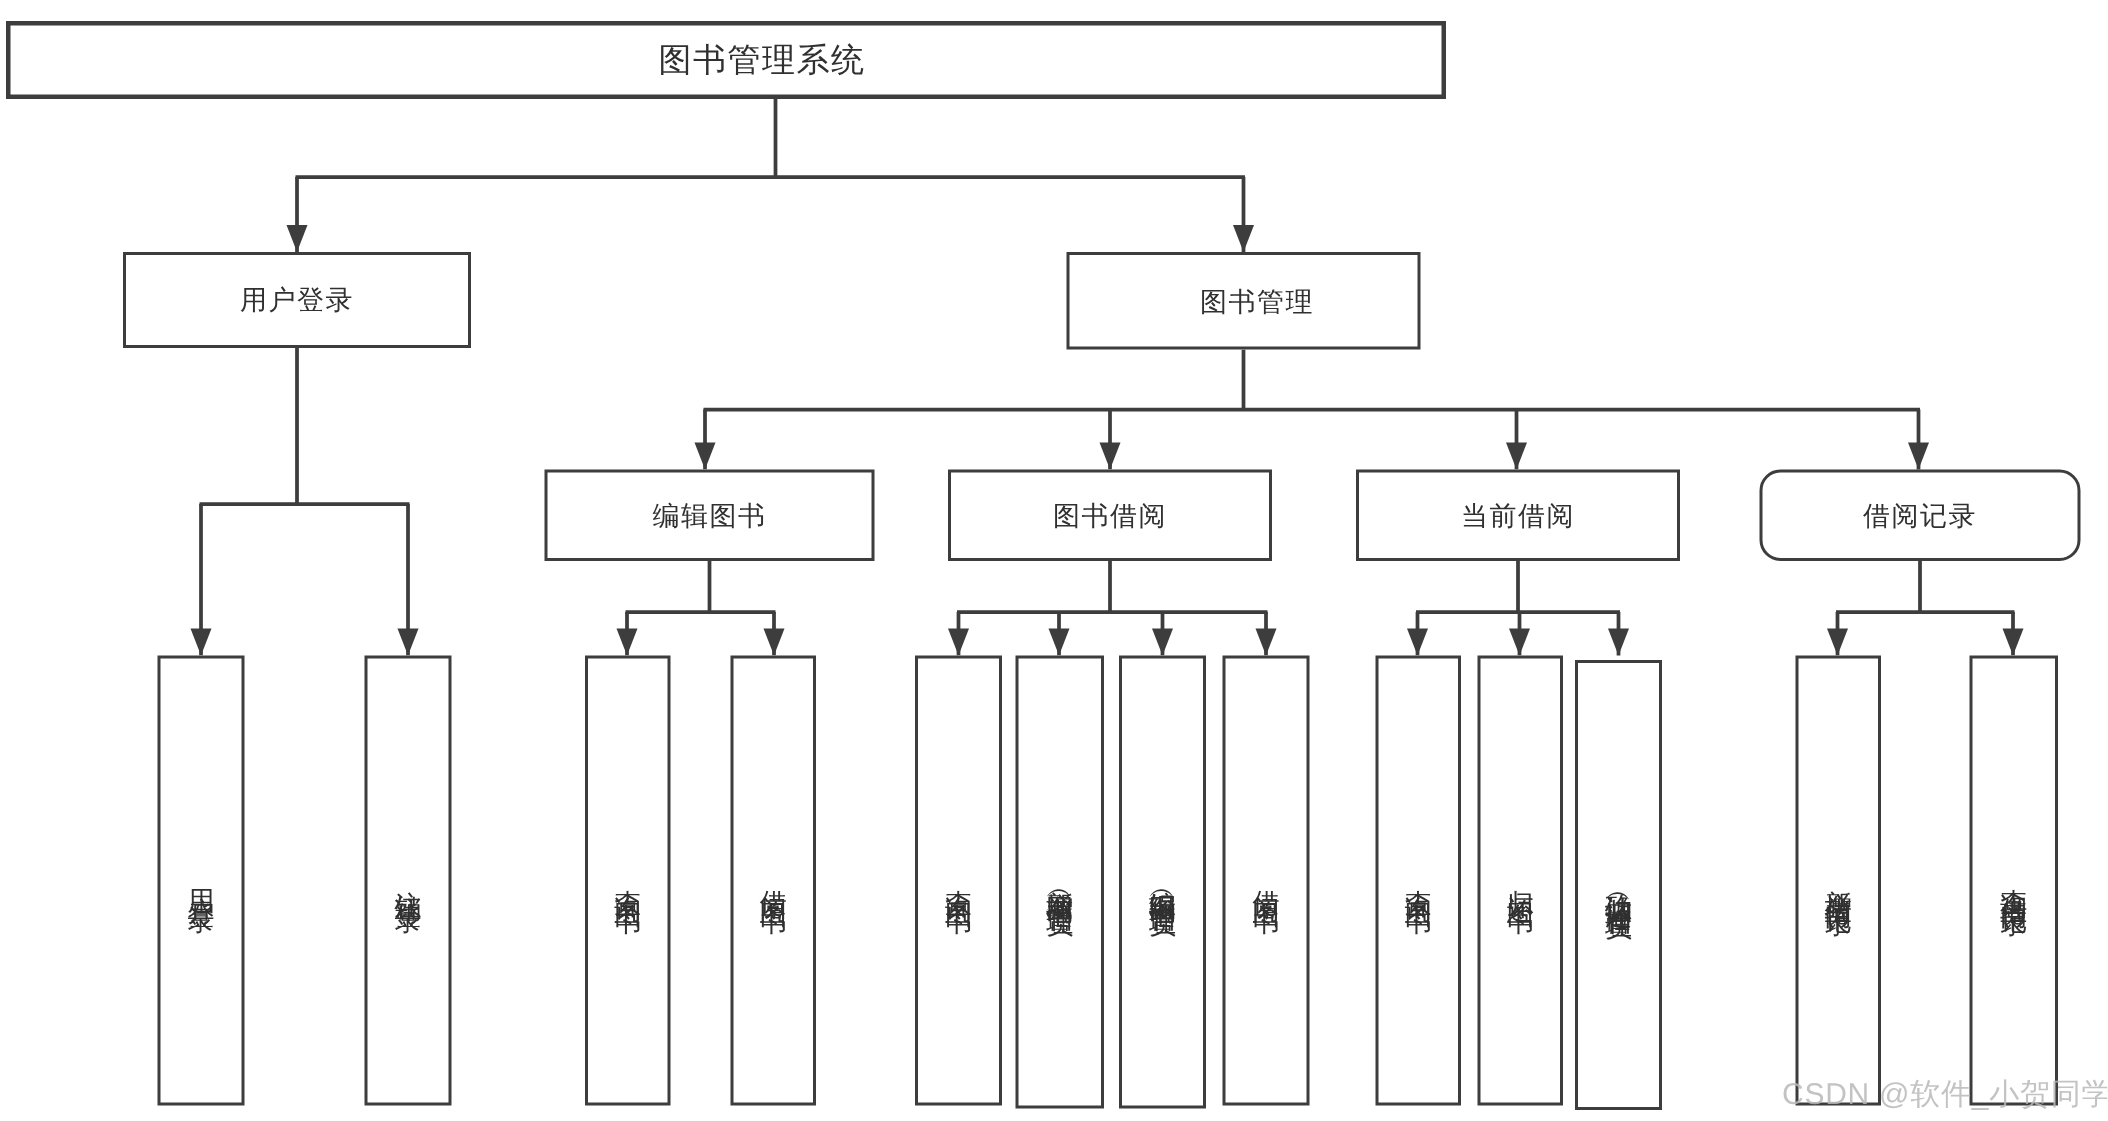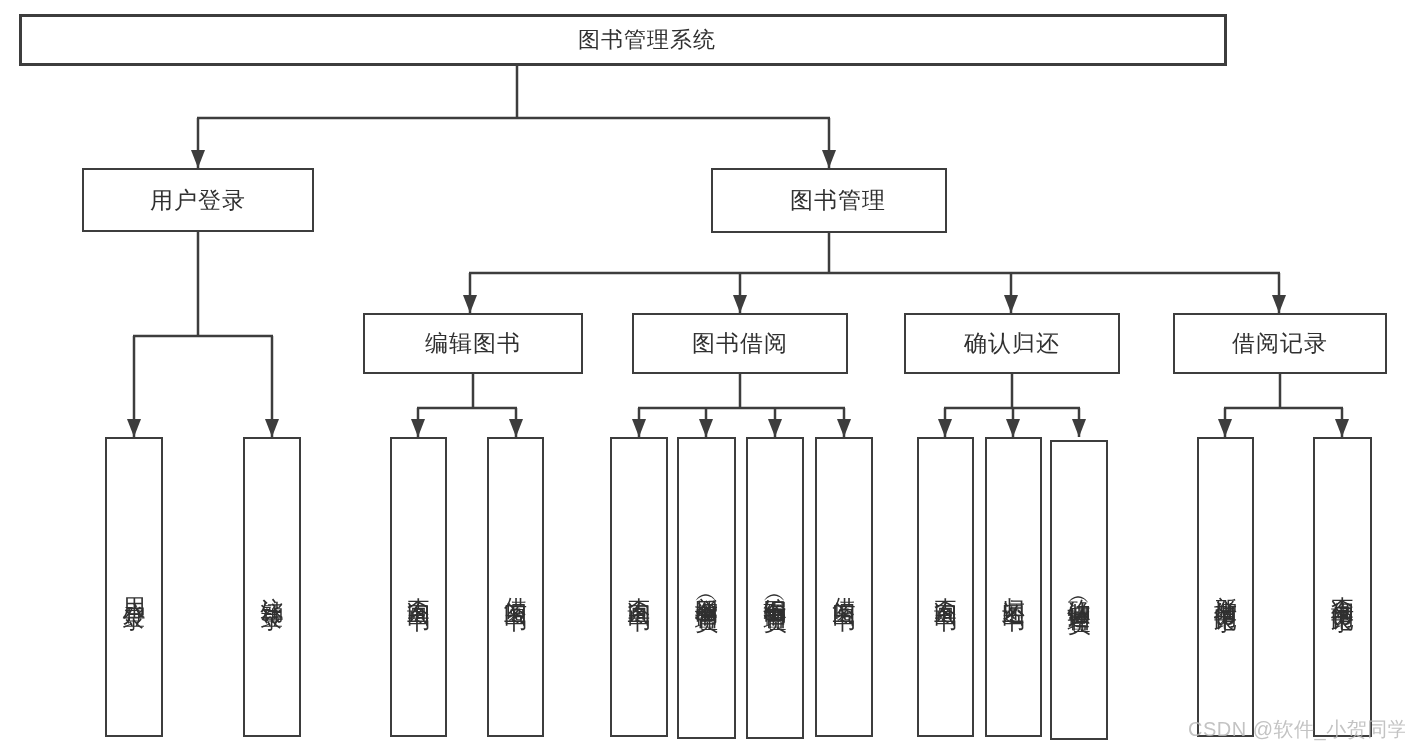--- a/index.html
+++ b/index.html
@@ -23,21 +23,21 @@
   }
   .box {
     position: absolute;
     box-sizing: border-box;
     border: 2.5px solid #3d3d3d;
     background: #ffffff;
     display: flex;
     align-items: center;
     justify-content: center;
     color: #303030;
-    font-size: 23px;
+    font-size: 18px;
     line-height: 1;
   }
   .box.root {
     border-width: 3px;
     font-size: 22px;
   }
   .box .lbl {
     white-space: nowrap;
     letter-spacing: 1px;
   }
@@ -102,41 +102,41 @@
       <line x1="945" y1="408" x2="945" y2="437" marker-end="url(#arw)"></line>
       <line x1="1013" y1="408" x2="1013" y2="437" marker-end="url(#arw)"></line>
       <line x1="1079" y1="408" x2="1079" y2="437" marker-end="url(#arw)"></line>
 
       <path d="M1280 374 V409 M1224 408 H1343"></path>
       <line x1="1225" y1="408" x2="1225" y2="437" marker-end="url(#arw)"></line>
       <line x1="1342" y1="408" x2="1342" y2="437" marker-end="url(#arw)"></line>
     </g>
   </svg>
 
-  <div class="box root" style="left:19px; top:14px; width:1208px; height:52px;padding-left:48px;">
+  <div class="box root" style="left:4px; top:14px; width:960px; height:52px;padding-left:48px;">
     <span class="lbl">图书管理系统</span>
   </div>
 
   <div class="box" style="left:82px; top:168px; width:232px; height:64px;">
     <span class="lbl">用户登录</span>
   </div>
   <div class="box" style="left:711px; top:168px; width:236px; height:65px;padding-left:18px;">
     <span class="lbl">图书管理</span>
   </div>
 
   <div class="box" style="left:363px; top:313px; width:220px; height:61px;">
     <span class="lbl">编辑图书</span>
   </div>
   <div class="box" style="left:632px; top:313px; width:216px; height:61px;text-align:center;">
     <span class="lbl">图书借阅</span>
   </div>
   <div class="box" style="left:904px; top:313px; width:216px; height:61px;">
-    <span class="lbl">确认归还</span>
+    <span class="lbl">当前借阅</span>
   </div>
-  <div class="box" style="left:1173px; top:313px; width:214px; height:61px;">
+  <div class="box" style="left:1173px; top:313px; width:214px; height:61px;border-radius:14px;">
     <span class="lbl">借阅记录</span>
   </div>
 
   <div class="box v" style="left:105px; top:437px; width:58px; height:300px;">
     <span class="lbl">用户登录</span>
   </div>
   <div class="box v" style="left:243px; top:437px; width:58px; height:300px;">
     <span class="lbl">注销登录</span>
   </div>
 

